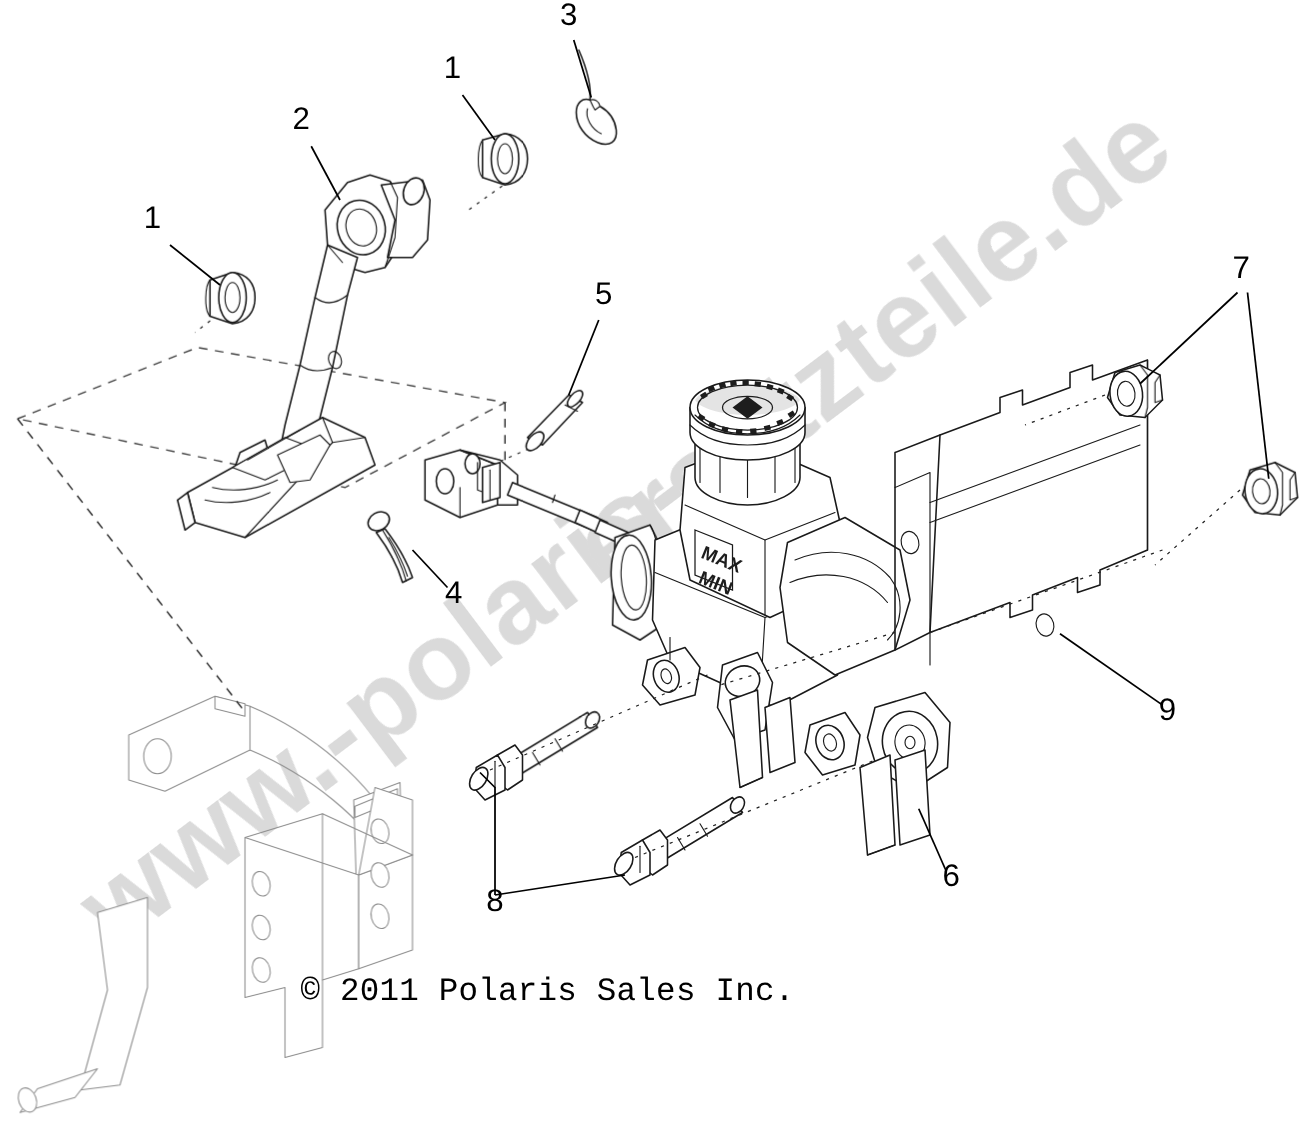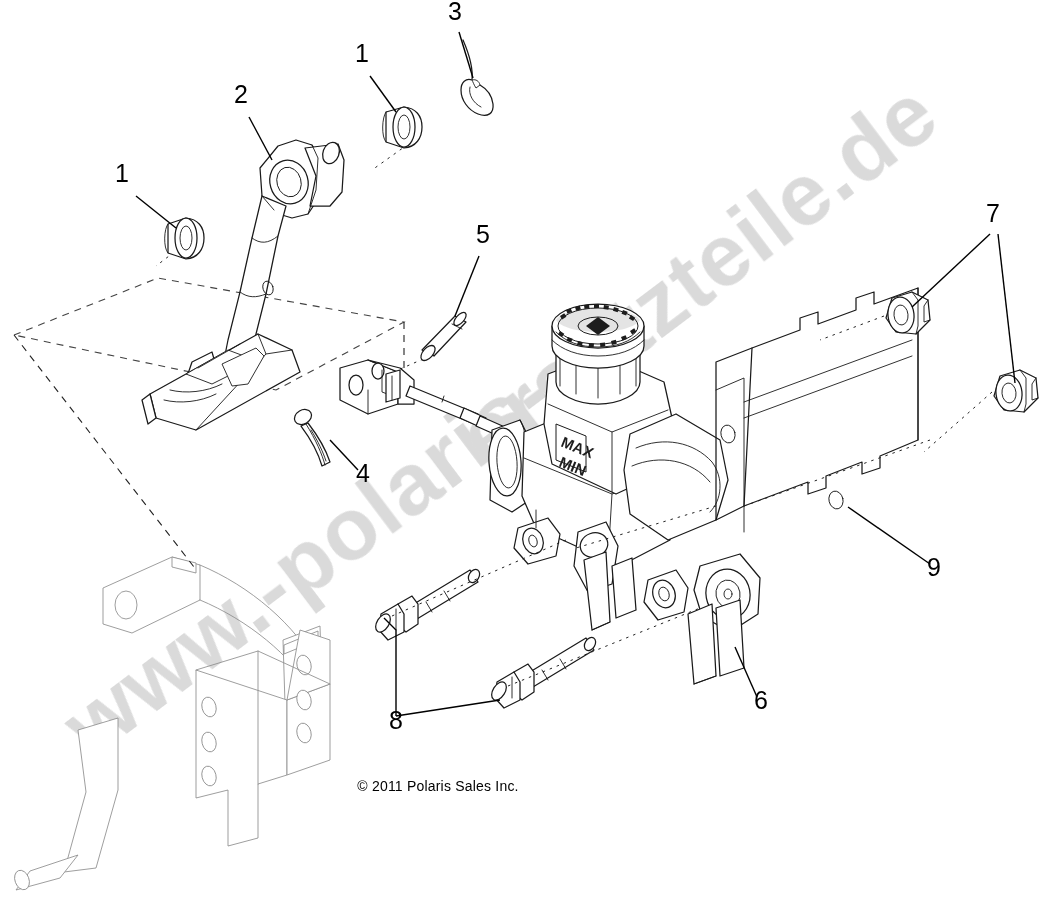--- a/index.html
+++ b/index.html
@@ -25,22 +25,22 @@
     top: 0;
     width: 1052px;
     height: 898px;
   }
   .copyright {
     position: absolute;
     left: 0;
     top: 778px;
     width: 876px;
     text-align: center;
-    font-size: 14px;
-    font-family: Liberation Sans, sans-serif;
+    font-size: 26px;
+    font-family: Liberation Mono, monospace;
     color: #000000;
     letter-spacing: 0.2px;
   }
   .wm-text {
     font-family: "Liberation Sans", sans-serif;
     font-weight: bold;
     font-size: 88px;
     fill: #d9d9d9;
     letter-spacing: 1px;
   }

